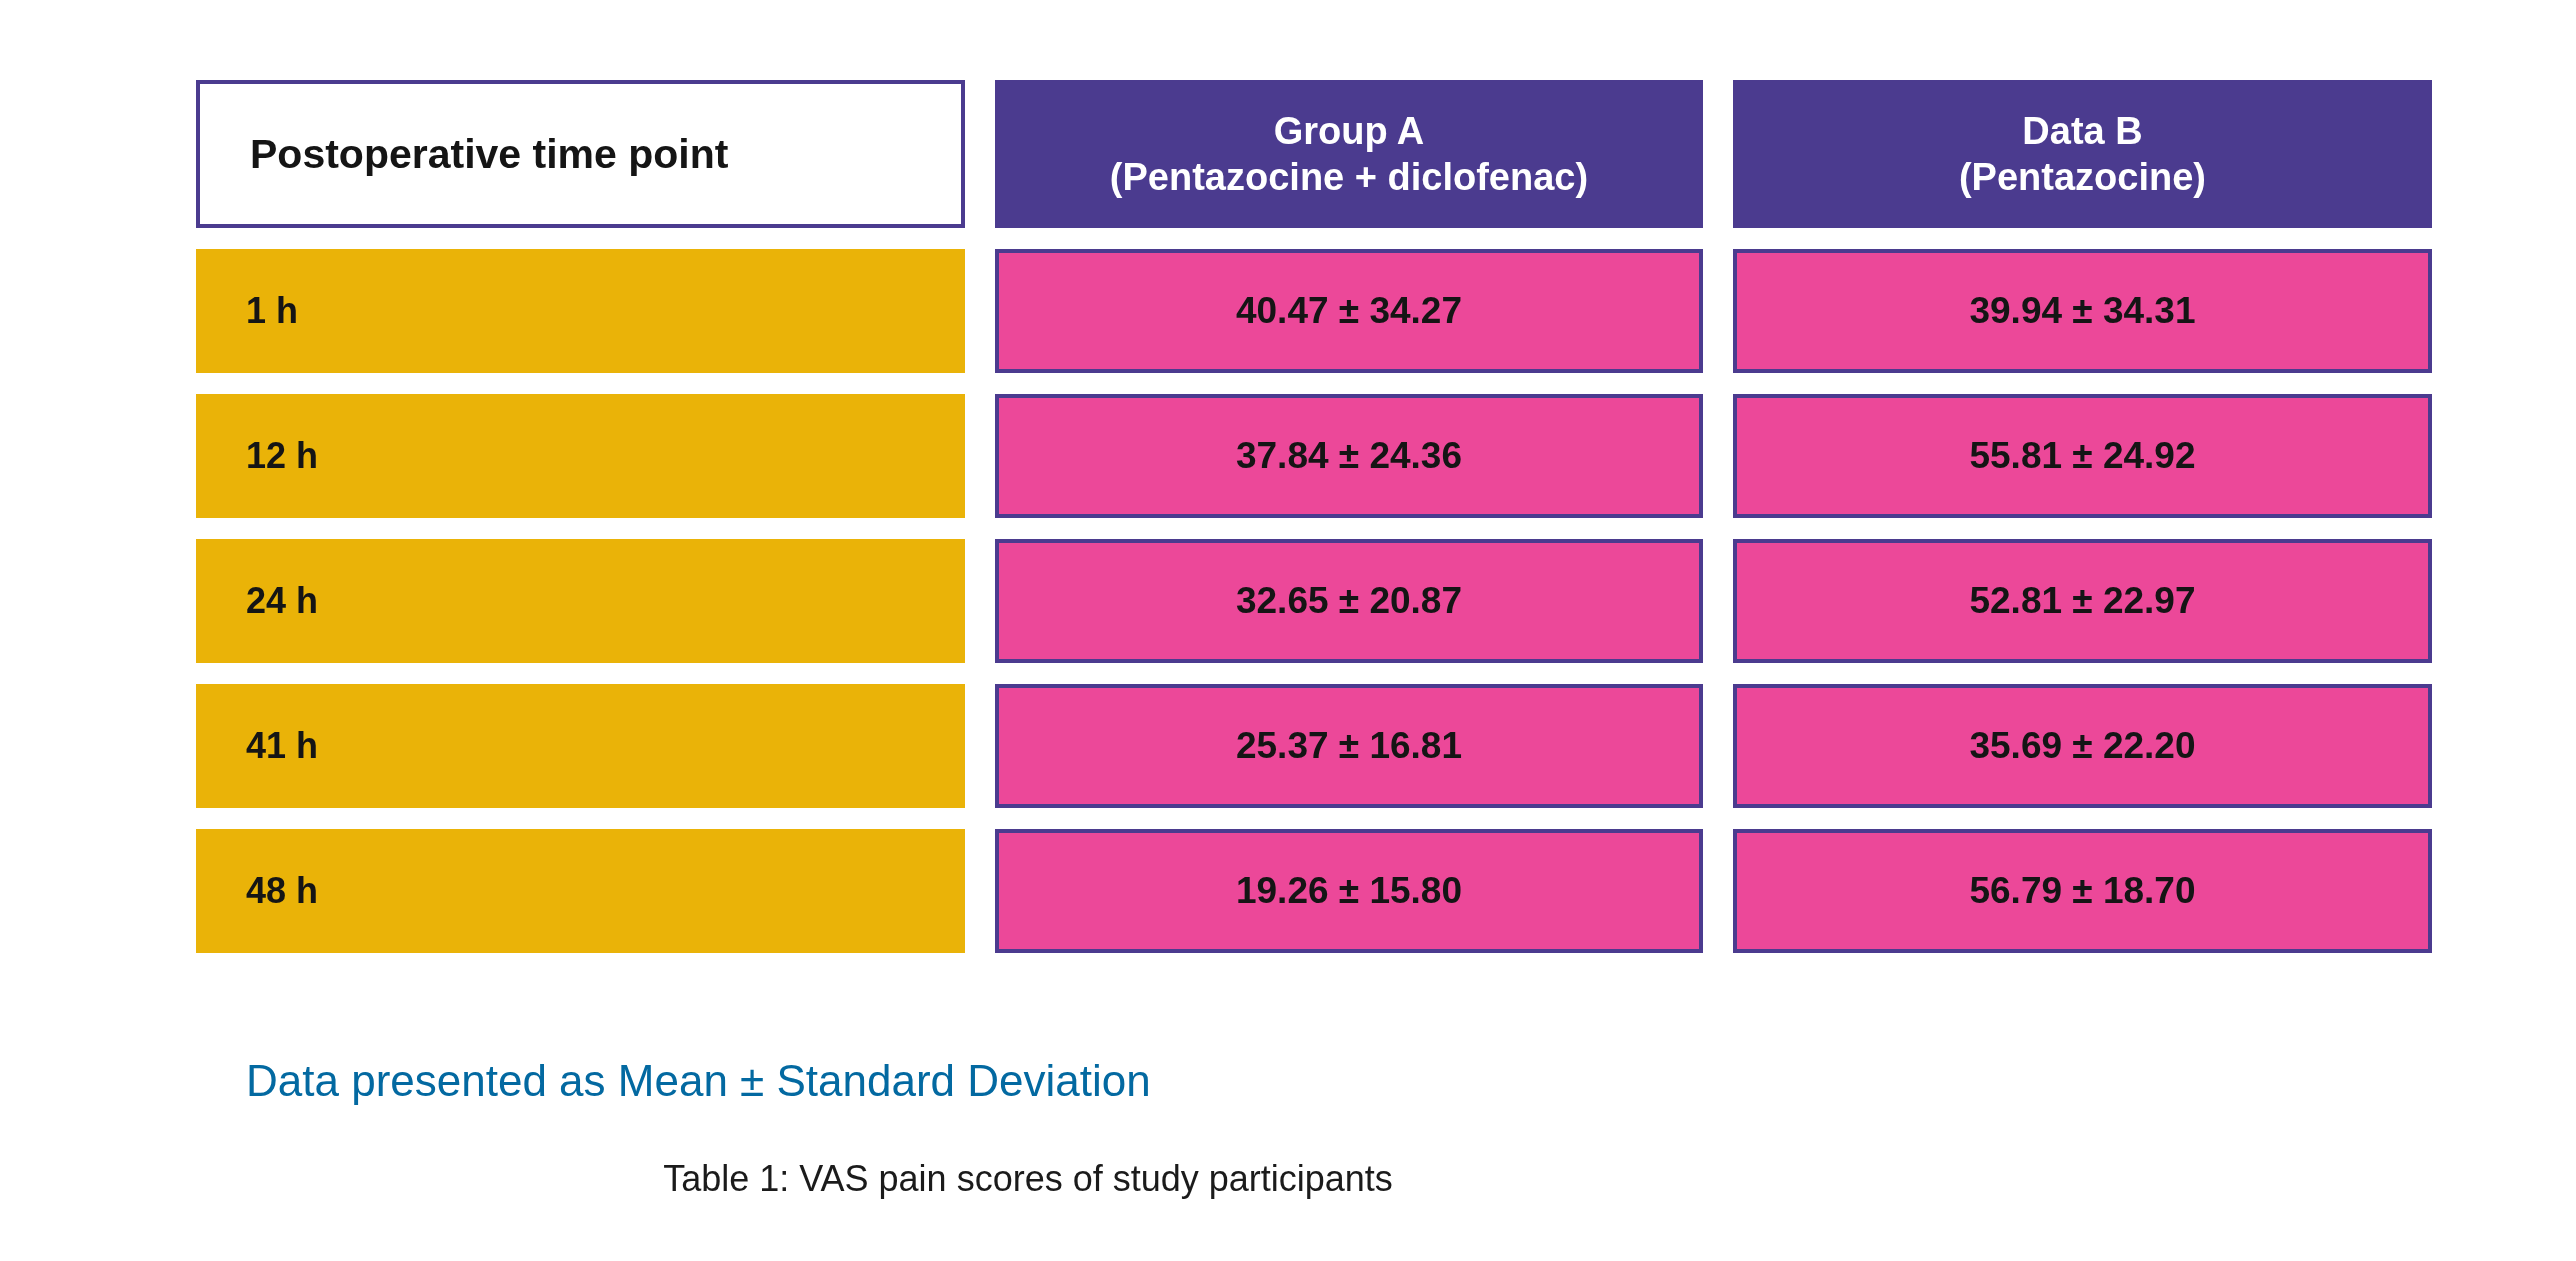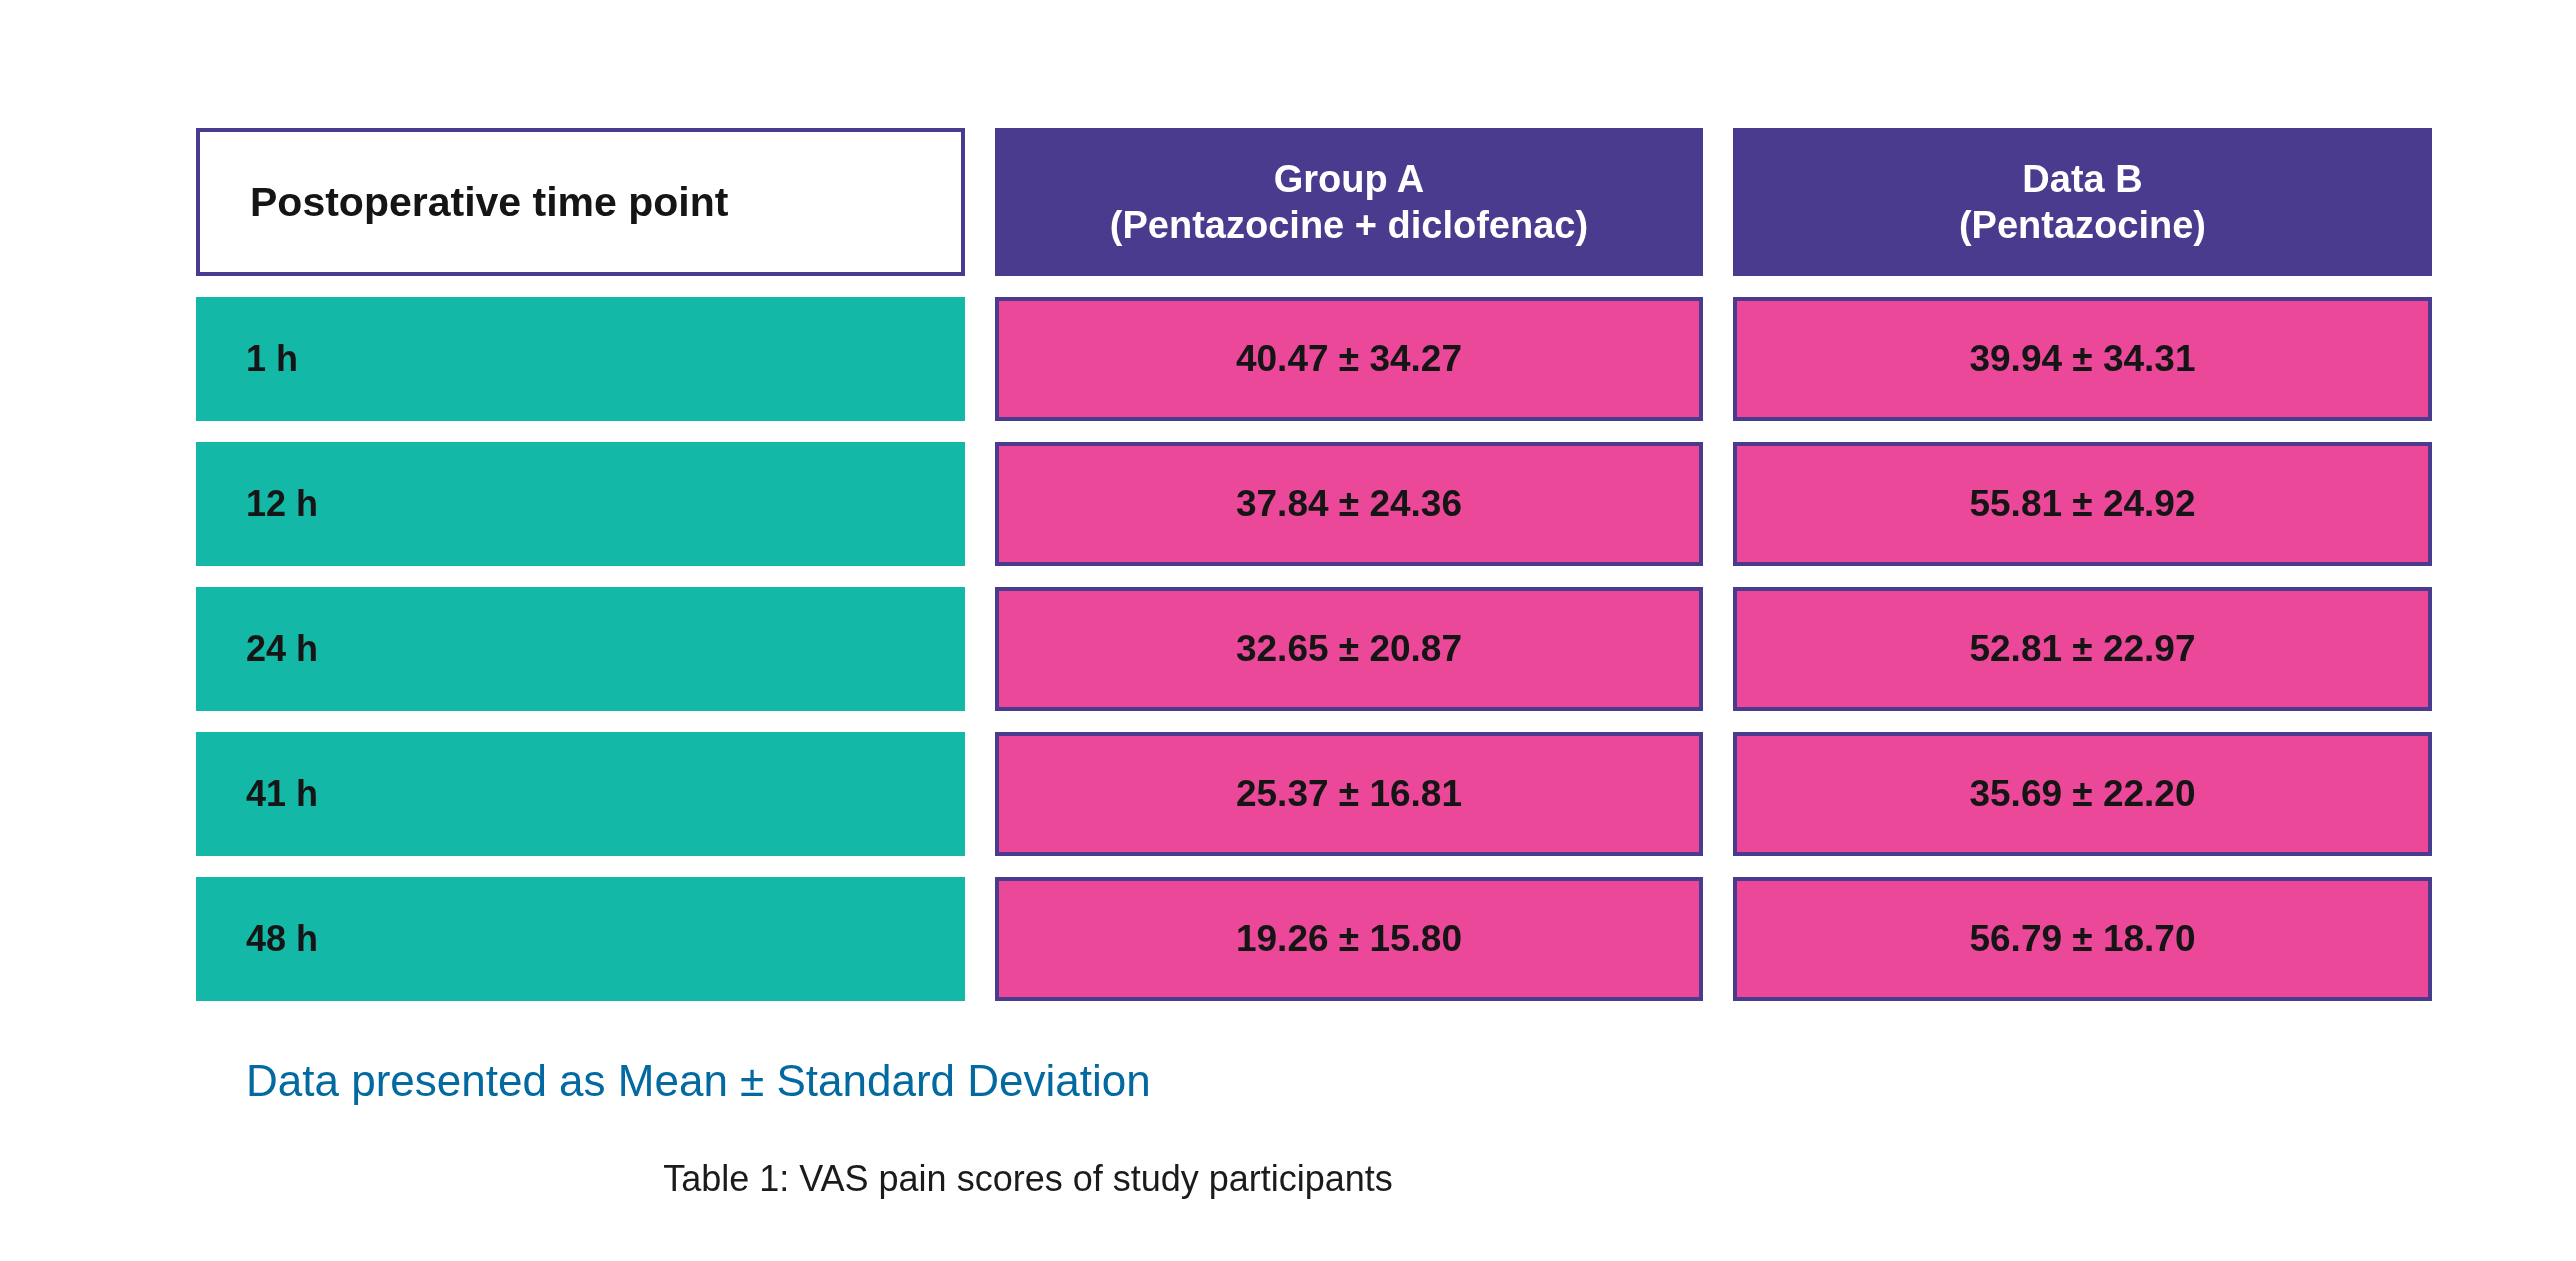--- a/index.html
+++ b/index.html
@@ -24,21 +24,20 @@
     position: absolute;
     left: 196px;
     top: 80px;
     width: 2215px;
   }
   table.vas {
     border-collapse: separate;
     border-spacing: 0;
     width: 2215px;
     table-layout: fixed;
-    margin-top: 48px;
   }
   table.vas td, table.vas th {
     padding: 0;
     vertical-align: middle;
   }
   col.c-label { width: 769px; }
   col.c-gap   { width: 30px; }
   col.c-a     { width: 708px; }
   col.c-b     { width: 699px; }
 
@@ -65,21 +64,21 @@
     box-sizing: border-box;
     border: 4px solid #4b3b8f;
   }
   .hdr-group .l1 { display: block; }
   .hdr-group .l2 { display: block; }
 
   .rowgap { height: 21px; }
 
   .cell-time {
     height: 124px;
-    background: #14b8a6;
+    background: #eab308;
     color: #151515;
     font-size: 36px;
     font-weight: bold;
     text-align: left;
     padding-left: 50px !important;
     box-sizing: border-box;
   }
   .cell-val {
     height: 124px;
     background: #ec4899;

